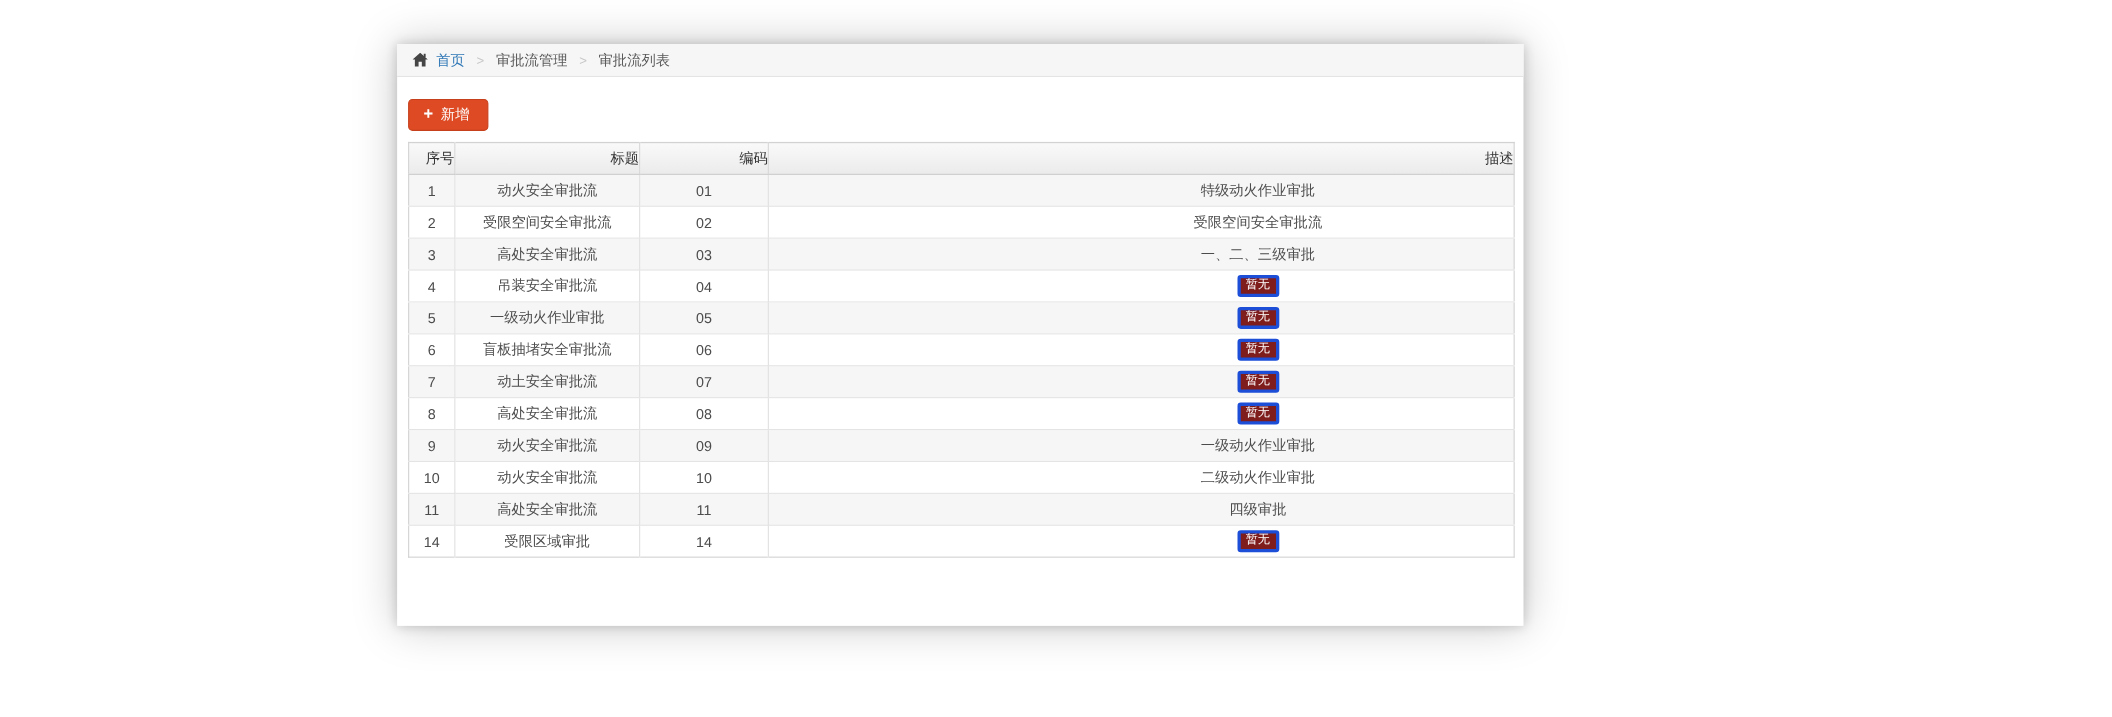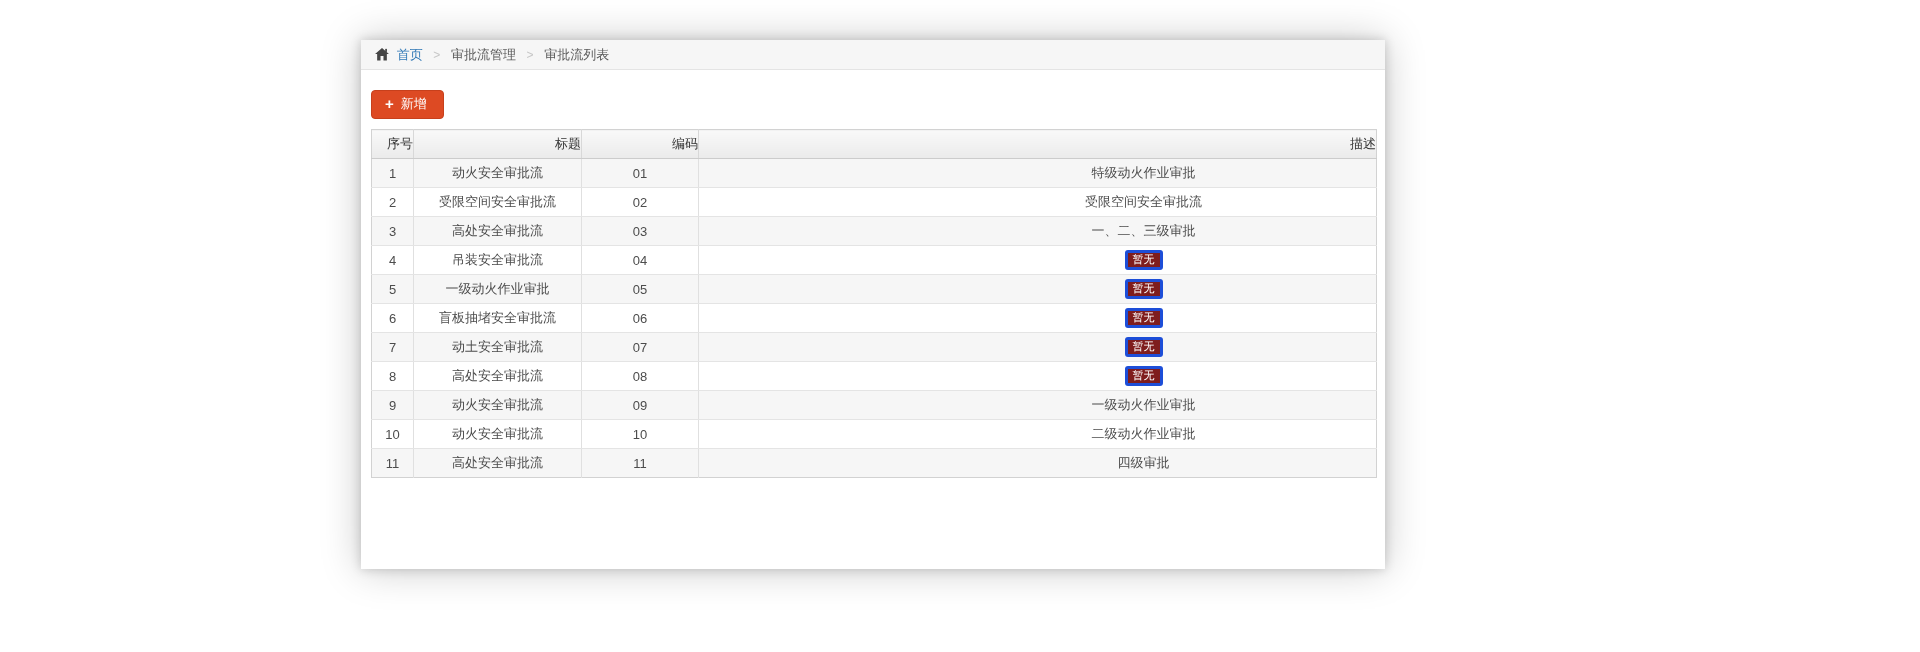--- a/index.html
+++ b/index.html
@@ -165,18 +165,24 @@
               <td>动火安全审批流</td>
               <td>10</td>
               <td class="col-desc">二级动火作业审批</td>
             </tr>
             <tr>
               <td>11</td>
               <td>高处安全审批流</td>
               <td>11</td>
               <td class="col-desc">四级审批</td>
             </tr>
+            <tr>
+              <td>14</td>
+              <td>受限区域审批</td>
+              <td>14</td>
+              <td class="col-desc"><span class="badge-none">暂无</span></td>
+            </tr>
           </tbody>
       </table>
     </div>
 
   </div>
 </div>
 
 </body></html>

